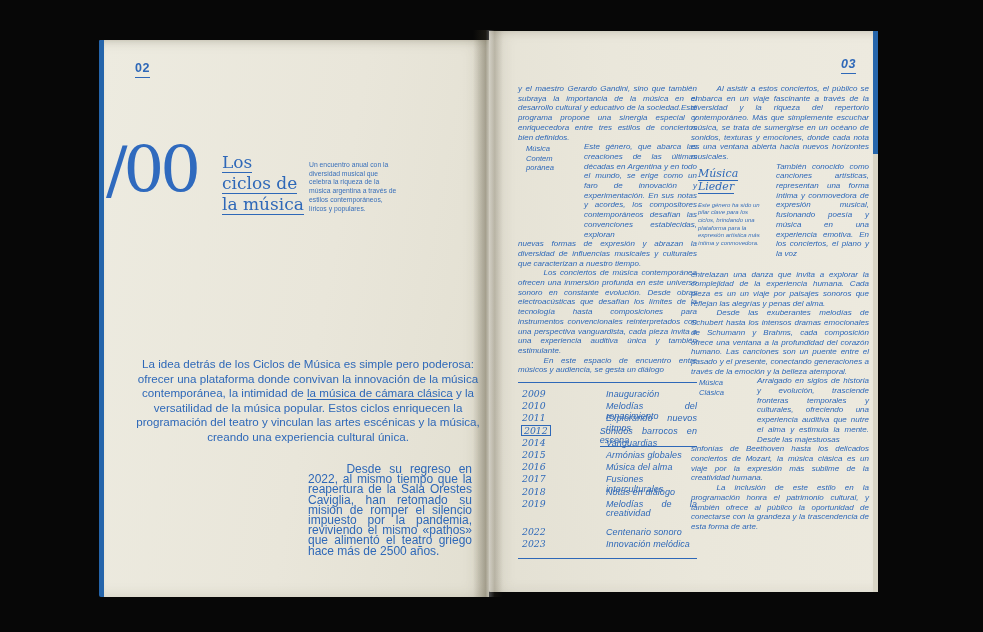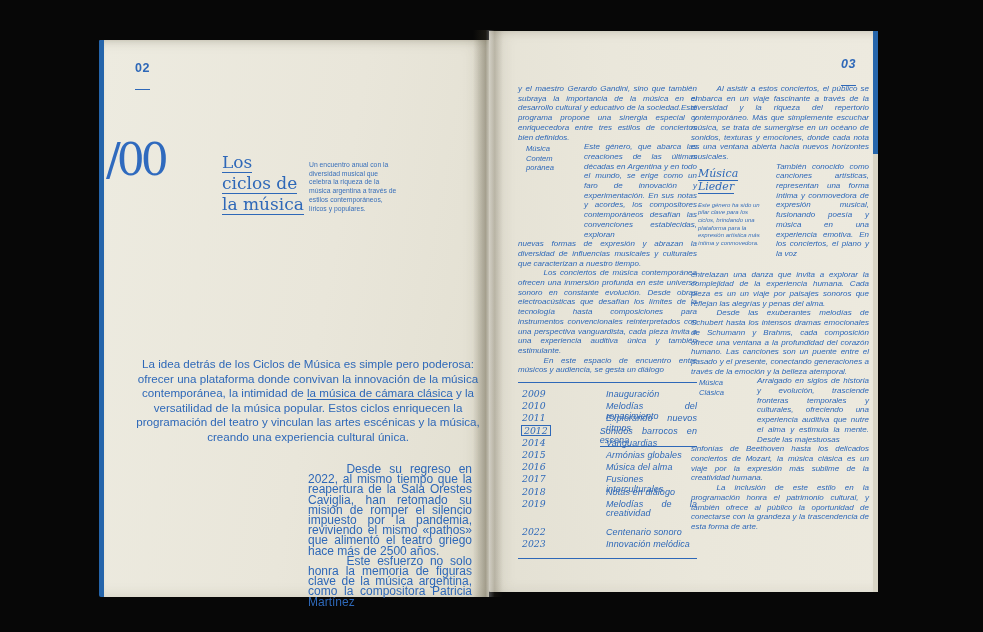--- a/index.html
+++ b/index.html
@@ -15,23 +15,23 @@
   .page-right{
     left:489px;top:31px;width:389px;height:561px;
     background:linear-gradient(260deg,#edeadf 0%,#eae7db 55%,#e3e0d3 100%);
     border-right:5px solid transparent;border-radius:0 2px 2px 1px;
     border-image:linear-gradient(#2565ab 0 22%,#d9d5c6 22% 100%) 1;
     box-shadow:inset 14px 0 20px -10px rgba(70,62,40,.34), inset 0 6px 10px -8px rgba(70,62,40,.28);
     font-style:italic;
   }
   .spine{position:absolute;left:473px;top:30px;width:30px;height:567px;pointer-events:none;
     background:linear-gradient(to right,rgba(0,0,0,0) 0%,rgba(80,72,50,.28) 42%,rgba(255,255,255,.25) 55%,rgba(80,72,50,.16) 72%,rgba(0,0,0,0) 100%);}
-  .pagenum{position:absolute;font-weight:bold;font-size:12.5px;letter-spacing:.6px;border-bottom:1.6px solid #2e68b8;padding-bottom:14px;}
+  .pagenum{position:absolute;font-weight:bold;font-size:12.5px;letter-spacing:.6px;border-bottom:1.6px solid #2e68b8;padding-bottom:2px;}
   
-  .big-num{position:absolute;left:2px;top:98px;font-family:"DejaVu Serif",serif;font-size:44px;line-height:1;letter-spacing:-4px;color:#2f6abe;}
+  .big-num{position:absolute;left:2px;top:98px;font-family:"DejaVu Serif",serif;font-size:64px;line-height:1;letter-spacing:-4px;color:#2f6abe;}
   .lp-title{position:absolute;left:118px;top:112px;font-family:"DejaVu Serif",serif;font-size:17px;line-height:21px;}
   .lp-title .tline span{border-bottom:1.6px solid #2e68b8;padding-bottom:0;}
   .lp-caption{position:absolute;left:205px;top:121px;width:90px;font-size:6.8px;line-height:8.7px;color:#3a70ba;}
   .lp-intro{position:absolute;left:20px;top:317px;width:368px;text-align:center;font-size:11.6px;line-height:14.6px;font-weight:500;}
   .lp-intro .u{border-bottom:1.2px solid #2e68b8;}
   .lp-body{position:absolute;left:204px;top:424px;width:164px;font-size:12px;line-height:10.2px;text-align:justify;}
   .lp-body p{margin:0;text-indent:3.2em;}
   
   .col{position:absolute;top:53px;font-size:8px;line-height:9.7px;text-align:justify;}
   .col1{left:29px;width:179px;}
@@ -66,21 +66,20 @@
     <div class="big-num">/00</div>
     <div class="lp-title">
       <div class="tline"><span>Los</span></div>
       <div class="tline"><span>ciclos de</span></div>
       <div class="tline"><span>la música</span></div>
     </div>
     <div class="lp-caption">Un encuentro anual con la diversidad musical que celebra la riqueza de la música argentina a través de estilos contemporáneos, líricos y populares.</div>
     <div class="lp-intro"><span>La idea detrás de los Ciclos de Música es simple pero poderosa: ofrecer una plataforma donde convivan la innovación de la música contemporánea, la intimidad de </span><span class="u">la música de cámara clásica</span><span> y la versatilidad de la música popular. Estos ciclos enriquecen la programación del teatro y vinculan las artes escénicas y la música, creando una experiencia cultural única.</span></div>
     <div class="lp-body">
       <p>Desde su regreso en 2022, al mismo tiempo que la reapertura de la Sala Orestes Caviglia, han retomado su misión de romper el silencio impuesto por la pandemia, reviviendo el mismo «pathos» que alimentó el teatro griego hace más de 2500 años.</p>
-      <p>Este esfuerzo no solo honra la memoria de figuras clave de la música argentina, como la compositora Patricia Martínez</p>
     </div>
   </div>
 
   <div class="page page-right">
     <div class="pagenum" style="left:352px;top:26px;">03</div>
 
     <div class="col col1">
       <p>y el maestro Gerardo Gandini, sino que también subraya la importancia de la música en el desarrollo cultural y educativo de la sociedad.Este programa propone una sinergia especial y enriquecedora entre tres estilos de conciertos bien definidos.</p>
       <div class="hang">
         <div class="mlabel">

